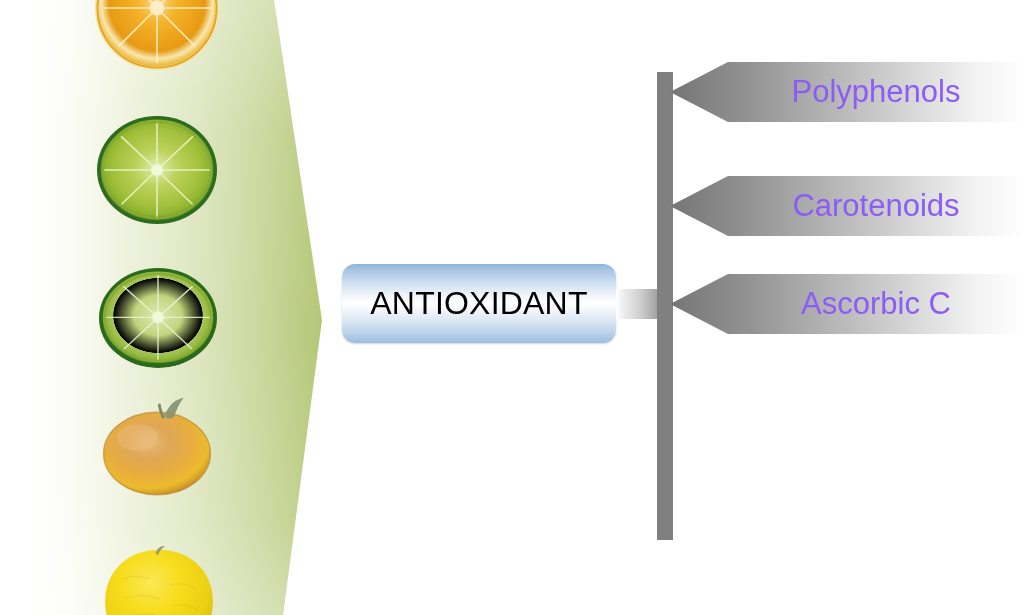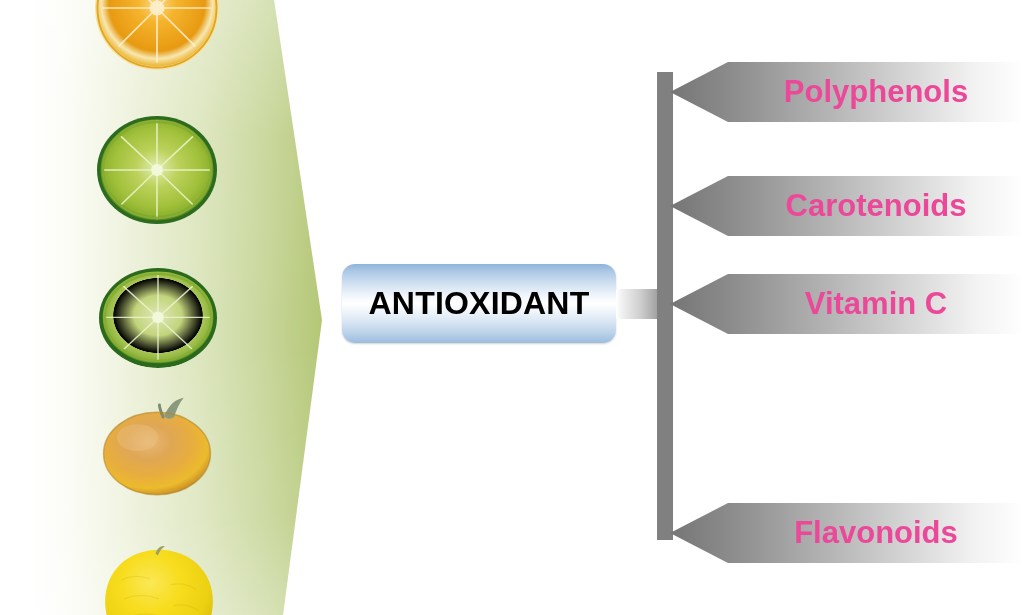--- a/index.html
+++ b/index.html
@@ -51,21 +51,21 @@
         #dbe7f4 72%,
         #bcd3ea 87%,
         #9cbcdf 100%);
     box-shadow: 0 1px 2px rgba(0,0,0,0.18);
     display: flex;
     align-items: center;
     justify-content: center;
   }
   #antioxidant-label {
     font-family: "Liberation Sans", sans-serif;
-    font-weight: bold;
+    font-weight: normal;
     font-size: 32px;
     letter-spacing: 0.2px;
     color: #000000;
     white-space: nowrap;
   }
 
   
   #connector-bar {
     position: absolute;
     left: 616px;
@@ -95,23 +95,23 @@
   .arrow-shape {
     position: absolute;
     left: 0;
     top: 0;
     width: 100%;
     height: 100%;
   }
   .arrow-label {
     position: relative;
     font-family: "Liberation Sans", sans-serif;
-    font-weight: bold;
+    font-weight: normal;
     font-size: 31px;
-    color: #ec4899;
+    color: #8b5cf6;
     white-space: nowrap;
     z-index: 2;
     width: 100%;
     text-align: center;
     padding-left: 58px;
     box-sizing: border-box;
   }
 </style>
 </head>
 <body>
@@ -305,34 +305,18 @@
           <stop offset="0%" stop-color="#757575"></stop>
           <stop offset="18%" stop-color="#8d8d8d"></stop>
           <stop offset="42%" stop-color="#b0b0b0"></stop>
           <stop offset="66%" stop-color="#d4d4d4"></stop>
           <stop offset="86%" stop-color="#f2f2f2"></stop>
           <stop offset="100%" stop-color="#ffffff"></stop>
         </linearGradient>
       </defs>
       <polygon points="0,36 58,6 354,6 354,66 58,66" fill="url(#arrGrad3)"></polygon>
     </svg>
-    <span class="arrow-label">Vitamin C</span>
+    <span class="arrow-label">Ascorbic C</span>
   </div>
 
 
-  <div class="arrow-row" style="top:497px;">
-    <svg class="arrow-shape" viewBox="0 0 354 72" preserveAspectRatio="none">
-      <defs>
-        <linearGradient id="arrGrad5" x1="0" y1="0" x2="1" y2="0">
-          <stop offset="0%" stop-color="#757575"></stop>
-          <stop offset="18%" stop-color="#8d8d8d"></stop>
-          <stop offset="42%" stop-color="#b0b0b0"></stop>
-          <stop offset="66%" stop-color="#d4d4d4"></stop>
-          <stop offset="86%" stop-color="#f2f2f2"></stop>
-          <stop offset="100%" stop-color="#ffffff"></stop>
-        </linearGradient>
-      </defs>
-      <polygon points="0,36 58,6 354,6 354,66 58,66" fill="url(#arrGrad5)"></polygon>
-    </svg>
-    <span class="arrow-label">Flavonoids</span>
-  </div>
 
 </div>
 
 </body></html>

